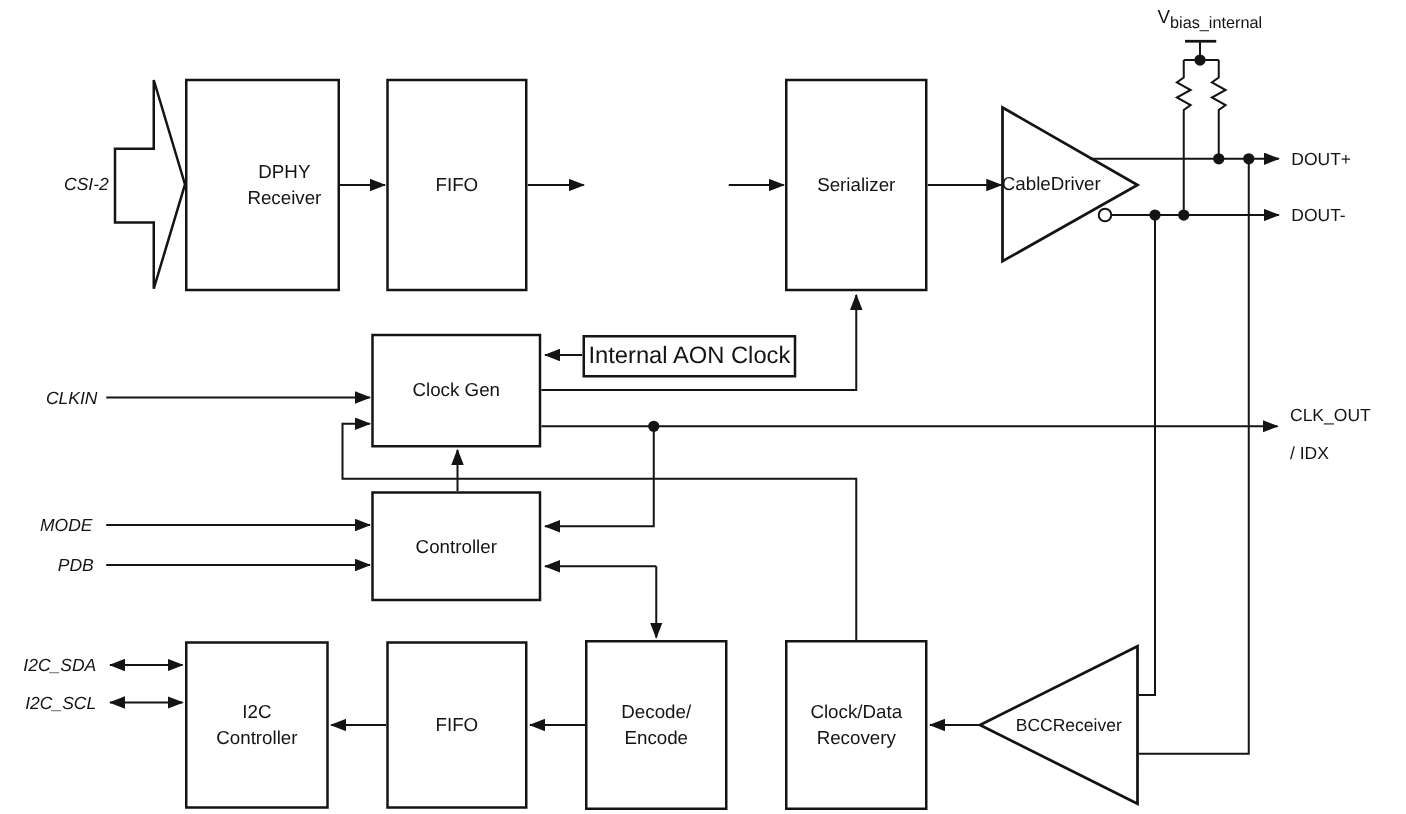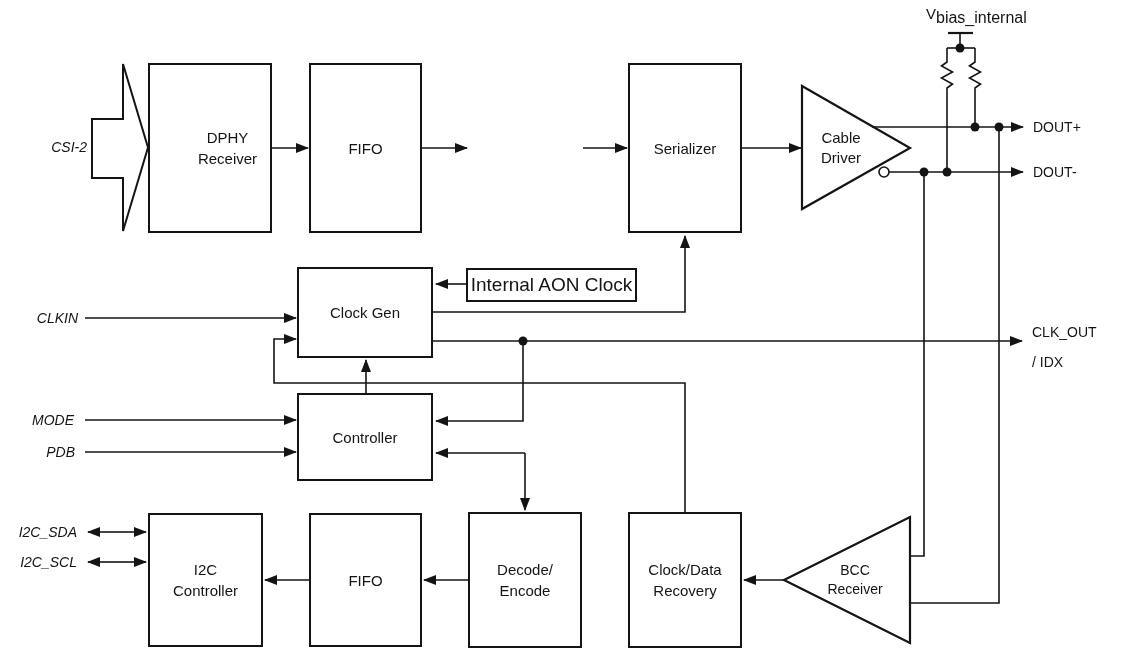--- a/index.html
+++ b/index.html
@@ -7,21 +7,21 @@
     position:relative;width:1125px;height:651px;background:#ffffff;
     font-family:"Liberation Sans", sans-serif;color:#141414;overflow:hidden;
   }
   #wires{position:absolute;left:0;top:0;width:1125px;height:651px;}
   .block{
     position:absolute;box-sizing:border-box;border:2px solid #141414;background:#ffffff;
     display:flex;flex-direction:column;align-items:center;justify-content:center;
     font-size:15px;line-height:1.4;text-align:center;
   }
   .tri-label{
-    position:absolute;display:flex;flex-direction:column;align-items:center;justify-content:center;
+    position:absolute;display:flex;align-items:center;justify-content:center;
     font-size:15px;line-height:1.35;text-align:left;background:transparent;
   }
   .port{position:absolute;font-size:14px;line-height:16px;white-space:nowrap;}
   .r{text-align:right;font-style:italic;}
   #b-dphy   {left:148px;top:63px;width:124px;height:170px;padding-left:35px;}
   #b-fifot  {left:309px;top:63px;width:113px;height:170px;}
   #b-enc    {left:468px;top:63px;width:115px;height:172px;}
   #b-ser    {left:628px;top:63px;width:114px;height:170px;}
   #b-cgen   {left:297px;top:267px;width:136px;height:91px;}
   #b-aon    {left:466px;top:268px;width:171px;height:34px;font-size:19px;}
@@ -35,21 +35,21 @@
   #p-csi2   {left:18px;top:139px;width:69px;}
   #p-clkin  {left:10px;top:310px;width:68px;}
   #p-mode   {left:10px;top:412px;width:64px;}
   #p-pdb    {left:10px;top:444px;width:65px;}
   #p-sda    {left:4px;top:524px;width:73px;}
   #p-scl    {left:4px;top:554px;width:73px;}
   #p-doutp  {left:1033px;top:119px;}
   #p-doutm  {left:1033px;top:164px;}
   #p-clkout {left:1032px;top:317px;line-height:30px;}
   #p-vbias  {left:926px;top:6px;font-size:15px;}
-  #p-vbias sub{font-size:16px;}
+  #p-vbias sub{font-size:13px;}
 </style>
 </head>
 <body>
 
 <div id="canvas">
 
   <svg id="wires" viewBox="0 0 1125 651" xmlns="http://www.w3.org/2000/svg">
     <defs>
       <marker id="ah" markerUnits="userSpaceOnUse" markerWidth="13" markerHeight="10" refX="12" refY="5" orient="auto">
         <path d="M0,0 L13,5 L0,10 Z" fill="#141414"></path>

